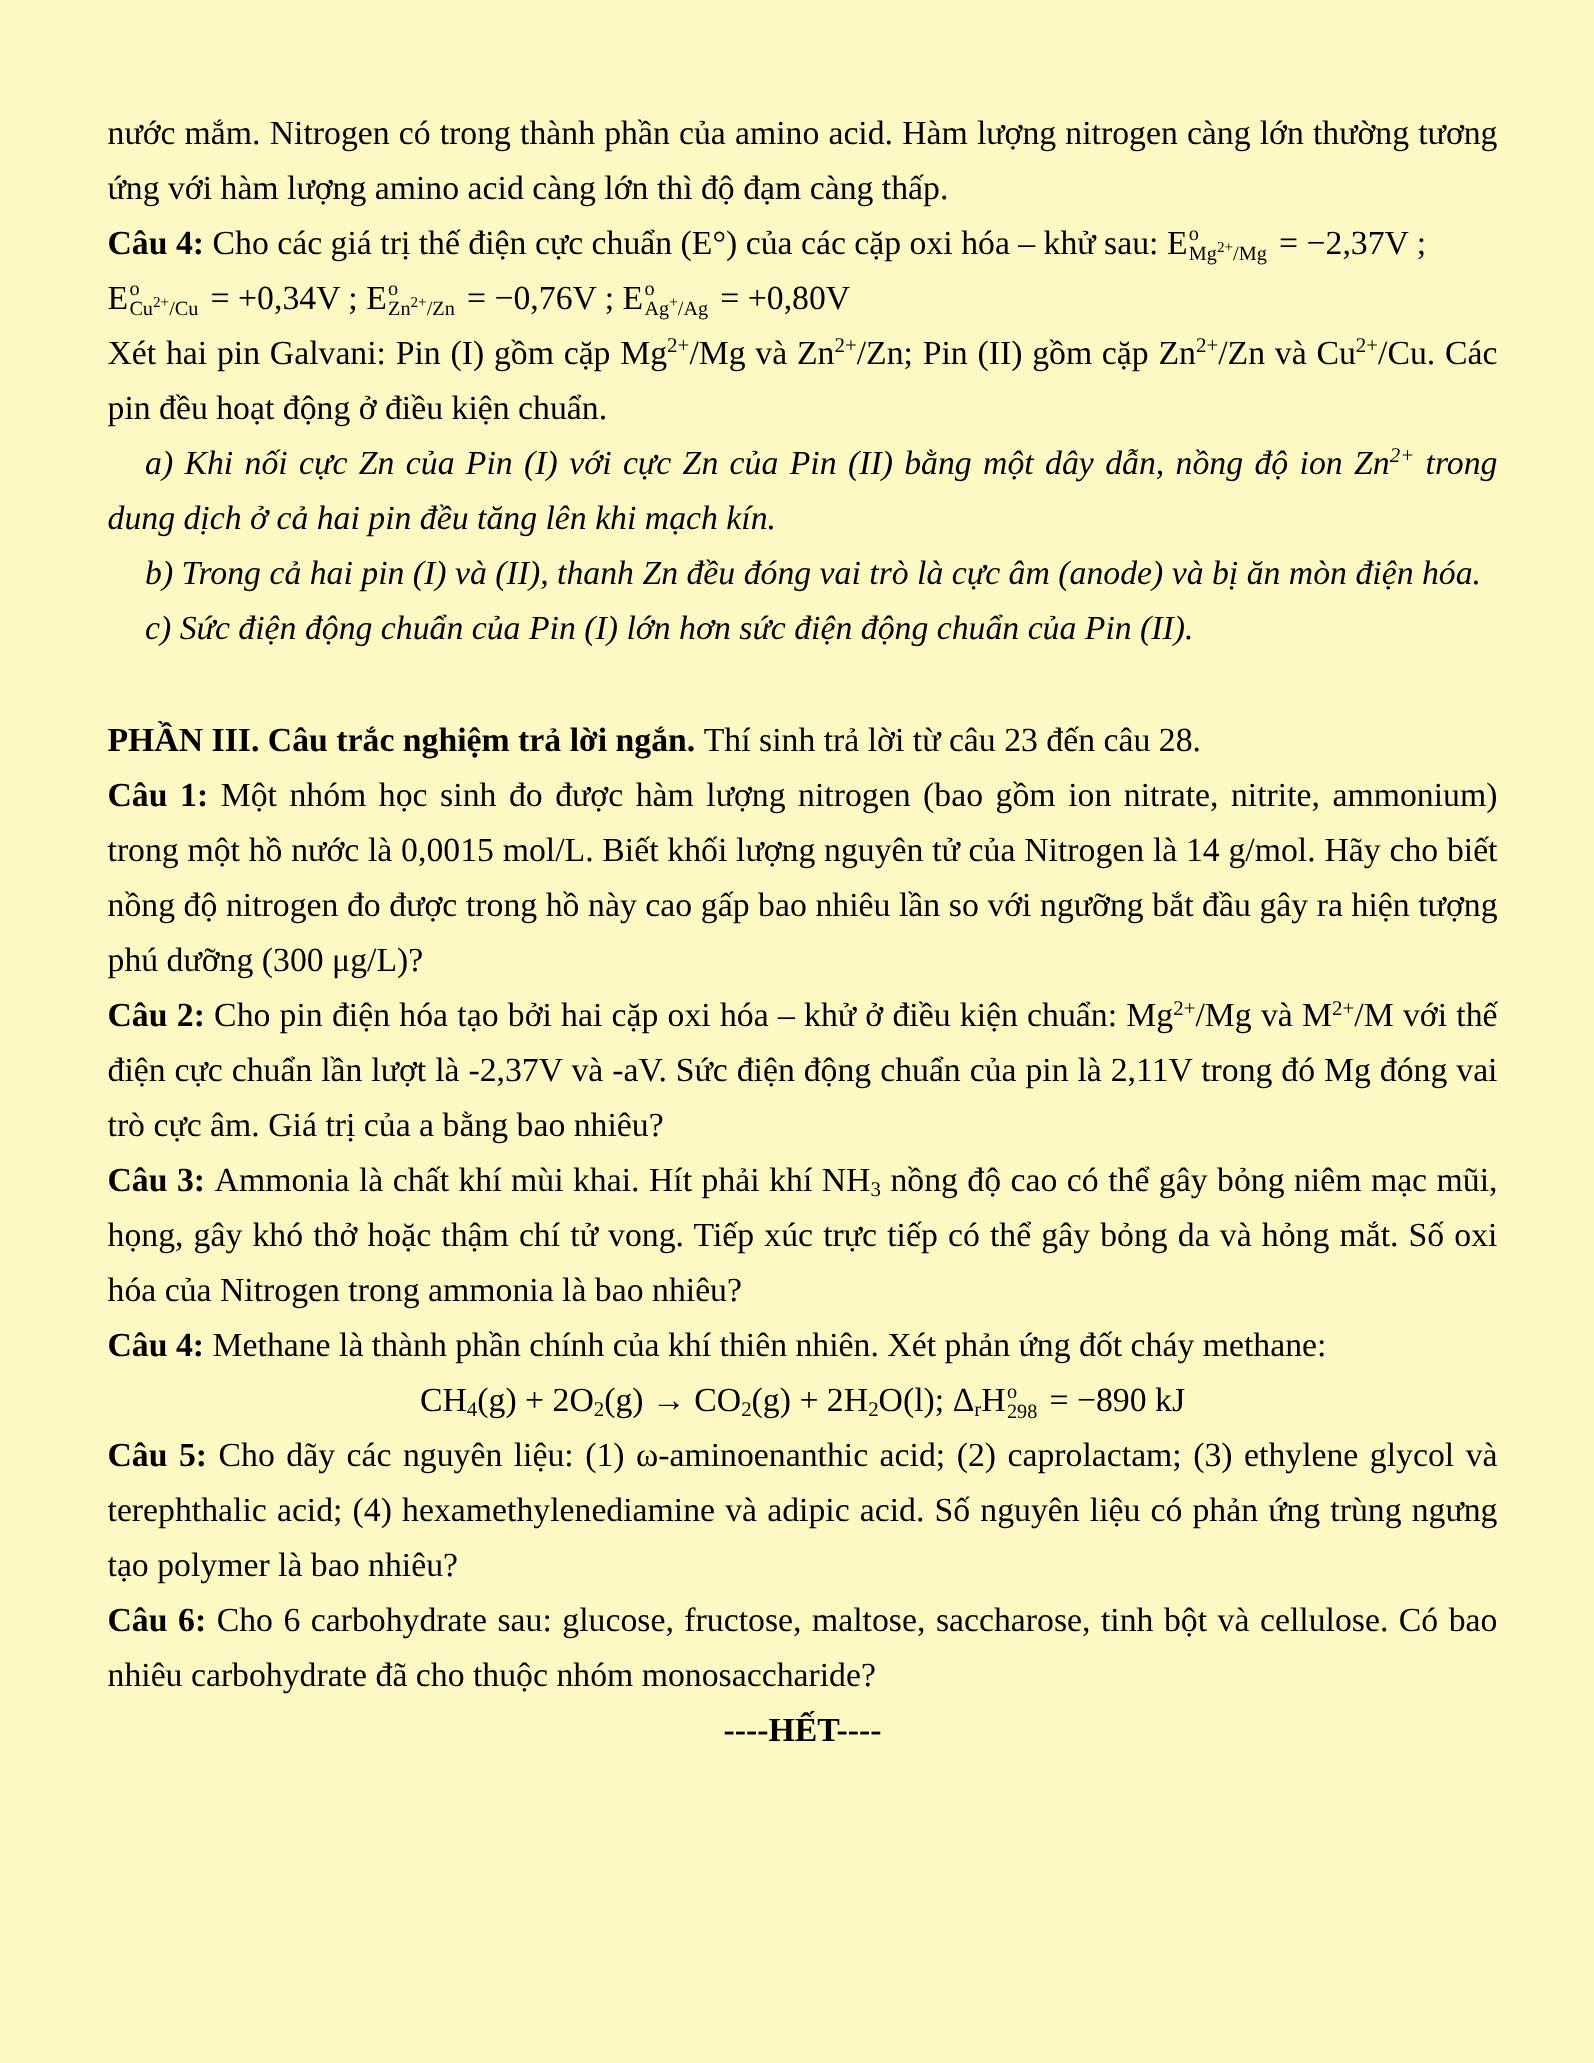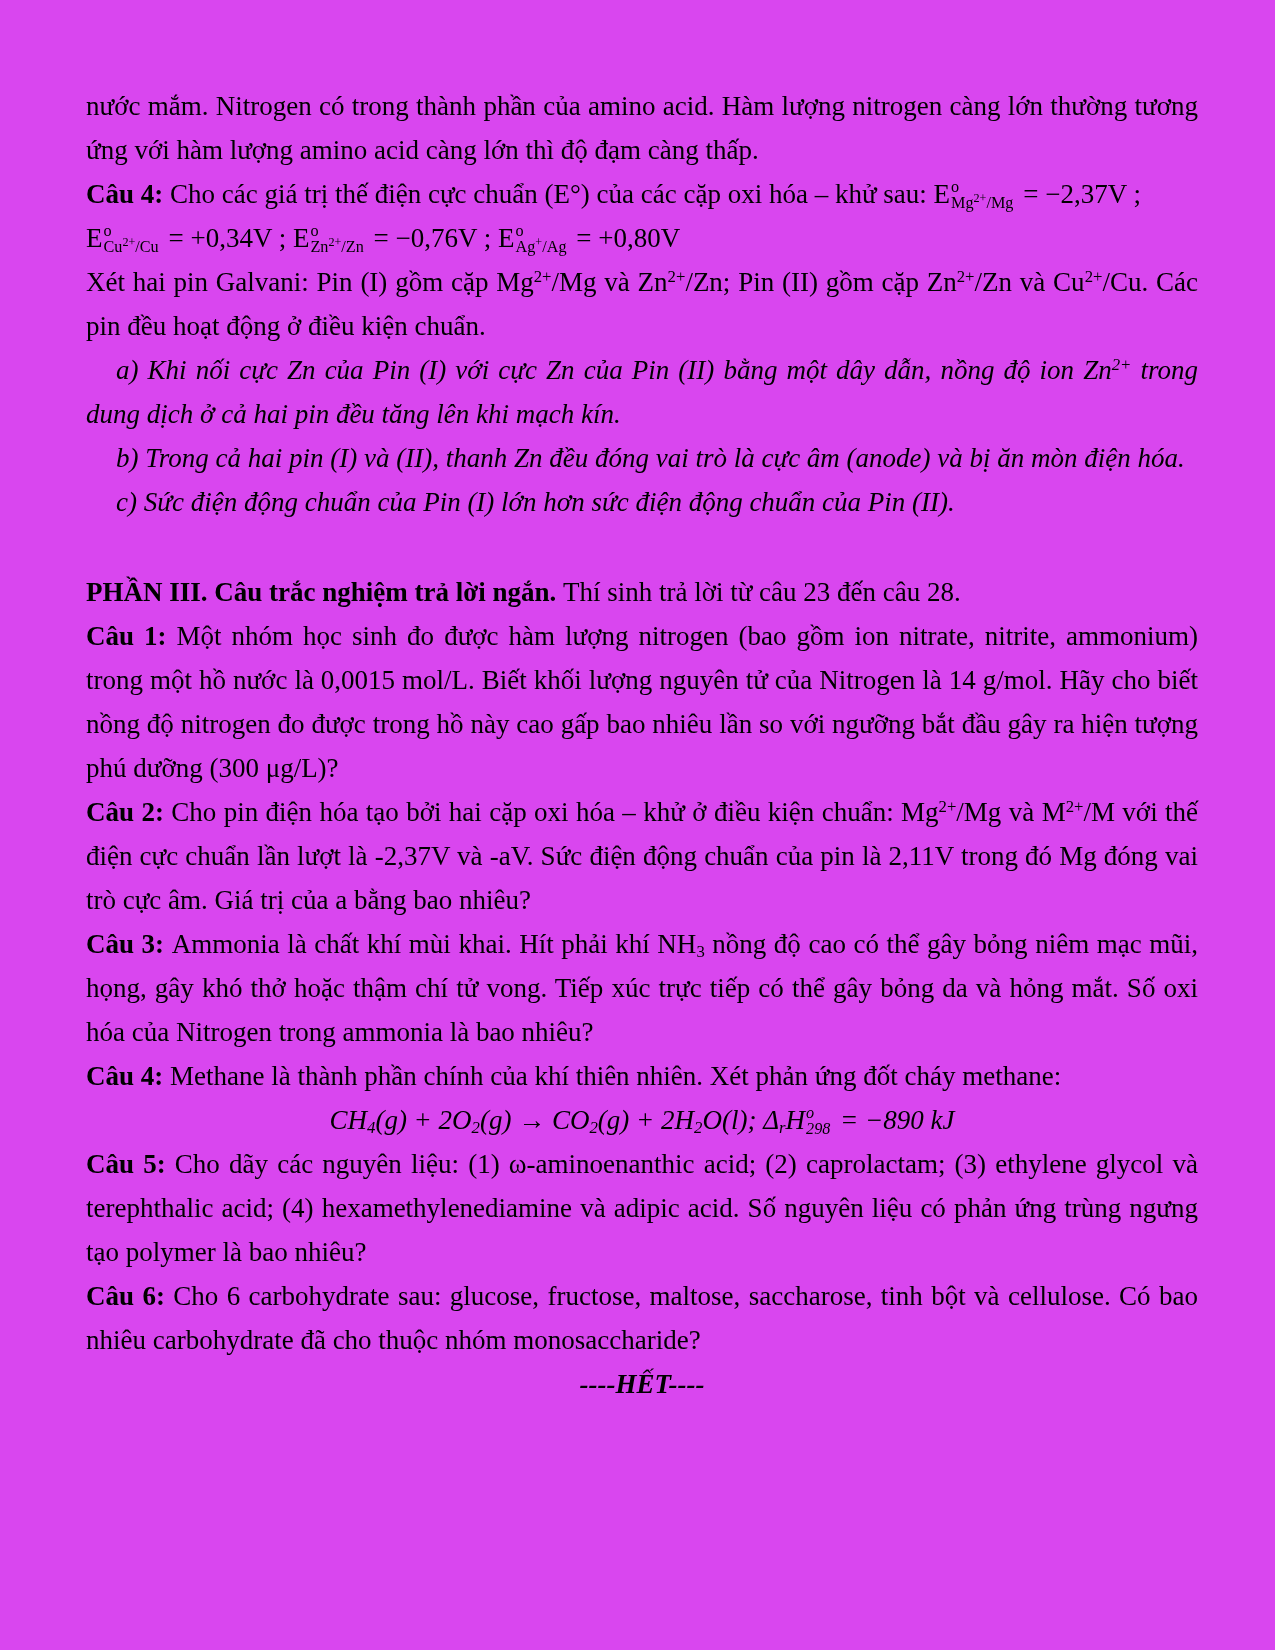--- a/index.html
+++ b/index.html
@@ -1,29 +1,29 @@
 <!DOCTYPE html>
 <html><head>
 <meta charset="utf-8">
 <style>
   html,body{margin:0;padding:0;background:#ffffff;}
   .page{
     position:relative;
     width:1275px;height:1650px;
-    background:#d946ef;
+    background:#fef9c3;
     box-sizing:border-box;
     padding:84px 77px 0 86px;
     font-family:"Liberation Serif","DejaVu Serif",serif;
     font-size:27px;
     line-height:44px;
     color:#000000;
     overflow:hidden;
   }
   .para{margin:0;text-align:justify;}
-  .para.center{text-align:center;font-style:italic;}
+  .para.center{text-align:center;}
   .para.indent{text-indent:30px;font-style:italic;}
   .para.gap-before{margin-top:46px;}
   .b{font-weight:bold;}
   .sup{font-size:62%;vertical-align:0.55em;line-height:0;}
   .sub{font-size:62%;vertical-align:-0.22em;line-height:0;}
   .stack{
     display:inline-flex;flex-direction:column;
     vertical-align:0.42em;
     margin:0 3px 0 1px;
     text-align:left;

